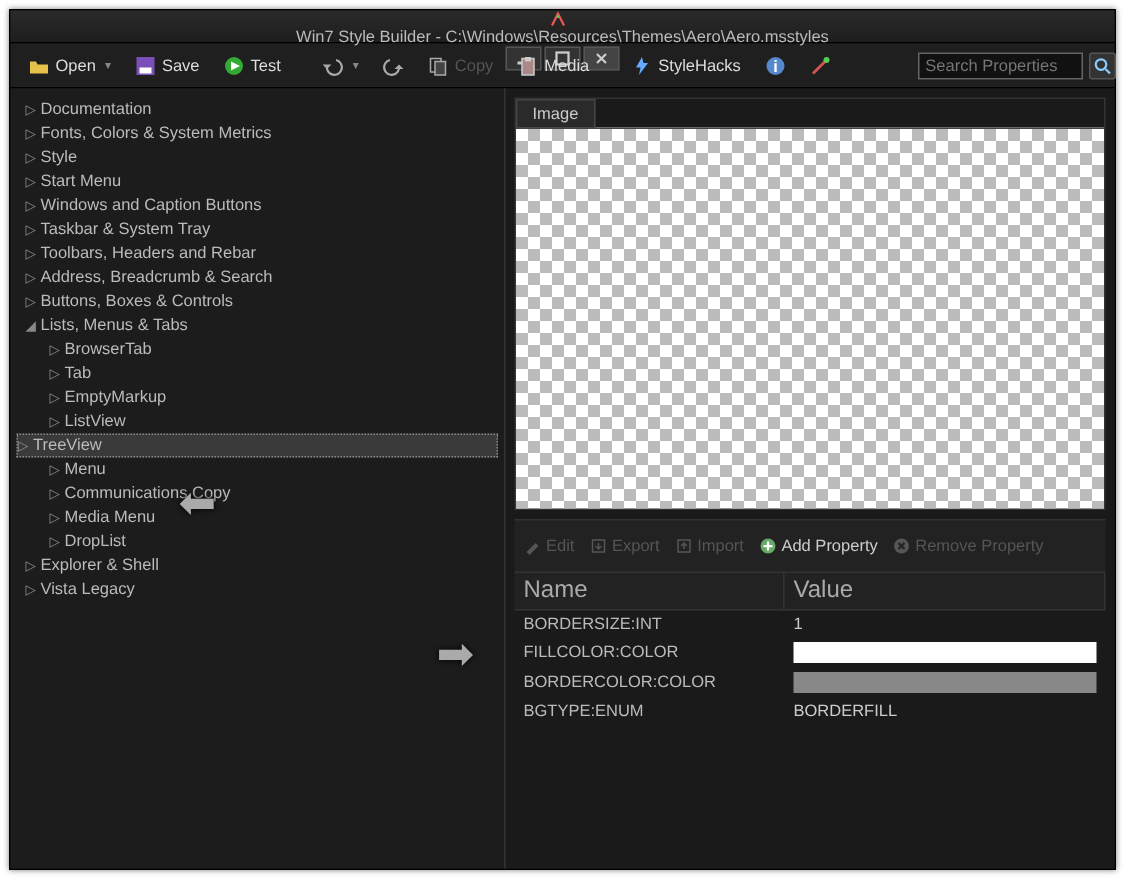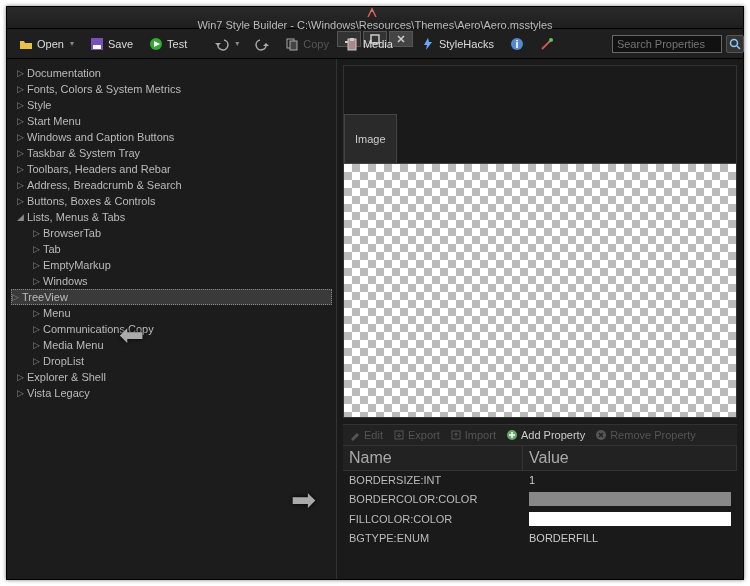--- a/index.html
+++ b/index.html
@@ -21,32 +21,32 @@
 .search-btn { width: 18px; height: 18px; background: #333; border: 1px solid #555; display: flex; align-items: center; justify-content: center; cursor: pointer; border-radius: 2px; }
 .content { display: flex; height: calc(100% - 52px); }
 .tree-panel { width: 330px; background: #1c1c1c; border-right: 1px solid #333; padding: 6px 4px; overflow: auto; position: relative; }
 .tree-item { display: flex; align-items: center; color: #bbb; padding: 1px 0; cursor: pointer; font-size: 11px; line-height: 14px; }
 .tree-item .arrow { width: 10px; font-size: 9px; color: #888; }
 .tree-item.selected { background: #3a3a3a; border: 1px dotted #888; padding: 0; }
 .indent-0 { padding-left: 6px; }
 .indent-1 { padding-left: 22px; }
 .right-panel { flex: 1; display: flex; flex-direction: column; background: #1a1a1a; }
 .image-box { margin: 6px; border: 1px solid #333; }
-.image-tab { display: inline-block; background: #2a2a2a; color: #ccc; padding: 18px 10px; font-size: 11px; border: 1px solid #444; border-bottom: none; margin-top: 48px; }
+.image-tab { display: inline-block; background: #2a2a2a; color: #ccc; padding: 3px 10px; font-size: 11px; border: 1px solid #444; border-bottom: none; }
 .checker { height: 254px; background-image:
   linear-gradient(45deg, #bbb 25%, transparent 25%),
   linear-gradient(-45deg, #bbb 25%, transparent 25%),
   linear-gradient(45deg, transparent 75%, #bbb 75%),
   linear-gradient(-45deg, transparent 75%, #bbb 75%);
   background-size: 16px 16px;
   background-position: 0 0, 0 8px, 8px -8px, -8px 0;
   background-color: #fff;
   border-top: 1px solid #444;
 }
-.prop-toolbar { height: 22px; background: #222; border-top: 1px solid #333; border-bottom: 1px solid #333; display: flex; align-items: center; padding: 0 6px; gap: 10px; margin: 0 6px; }
+.prop-toolbar { height: 36px; background: #222; border-top: 1px solid #333; border-bottom: 1px solid #333; display: flex; align-items: center; padding: 0 6px; gap: 10px; margin: 0 6px; }
 .prop-btn { display: flex; align-items: center; gap: 3px; color: #ccc; cursor: pointer; font-size: 11px; }
 .prop-btn.disabled { color: #555; cursor: default; }
 .prop-table { margin: 0 6px 6px 6px; flex: 1; background: #1a1a1a; }
 .prop-header { display: flex; background: #222; border-bottom: 1px solid #333; }
 .prop-header div { padding: 3px 6px; color: #aaa; font-size: 16px; border-right: 1px solid #333; }
 .prop-header .col-name { width: 180px; }
 .prop-header .col-value { flex: 1; }
 .prop-row { display: flex; align-items: center; padding: 1px 0; }
 .prop-row .col-name { width: 180px; padding: 2px 6px; color: #bbb; font-size: 11px; }
 .prop-row .col-value { flex: 1; padding: 2px 6px; color: #ccc; font-size: 11px; }
@@ -239,21 +239,21 @@
         <div class="tree-item indent-1">
           <span class="arrow">▷</span>
           <span>Tab</span>
         </div>
         <div class="tree-item indent-1">
           <span class="arrow">▷</span>
           <span>EmptyMarkup</span>
         </div>
         <div class="tree-item indent-1">
           <span class="arrow">▷</span>
-          <span>Windows</span>
+          <span>ListView</span>
         </div>
         <div class="tree-item indent-1 selected">
           <span class="arrow">▷</span>
           <span>TreeView</span>
         </div>
         <div class="tree-item indent-1">
           <span class="arrow">▷</span>
           <span>Menu</span>
         </div>
         <div class="tree-item indent-1">
@@ -325,34 +325,34 @@
       <div class="prop-table" style="position:relative">
         <div class="big-arrow arrow-fill" style="left:-52px; top:36px;">➡</div>
         <div class="prop-header">
           <div class="col-name">Name</div>
           <div class="col-value">Value</div>
         </div>
         <div id="prop-rows">
             <div class="prop-row">
               <div class="col-name">BORDERSIZE:INT</div>
               <div class="col-value">1</div>
+            </div>
+            <div class="prop-row">
+              <div class="col-name">FILLCOLOR:COLOR</div>
+              <div class="col-value">
+                <span class="color-swatch swatch-white" style="width:100%"></span>
+              </div>
             </div>
             <div class="prop-row">
               <div class="col-name">BORDERCOLOR:COLOR</div>
               <div class="col-value">
                 <span class="color-swatch swatch-gray" style="width:100%"></span>
               </div>
             </div>
             <div class="prop-row">
-              <div class="col-name">FILLCOLOR:COLOR</div>
-              <div class="col-value">
-                <span class="color-swatch swatch-white" style="width:100%"></span>
-              </div>
-            </div>
-            <div class="prop-row">
               <div class="col-name">BGTYPE:ENUM</div>
               <div class="col-value">BORDERFILL</div>
             </div>
           </div>
       </div>
     </div>
   </div>
 </div>
 
 </body></html>

